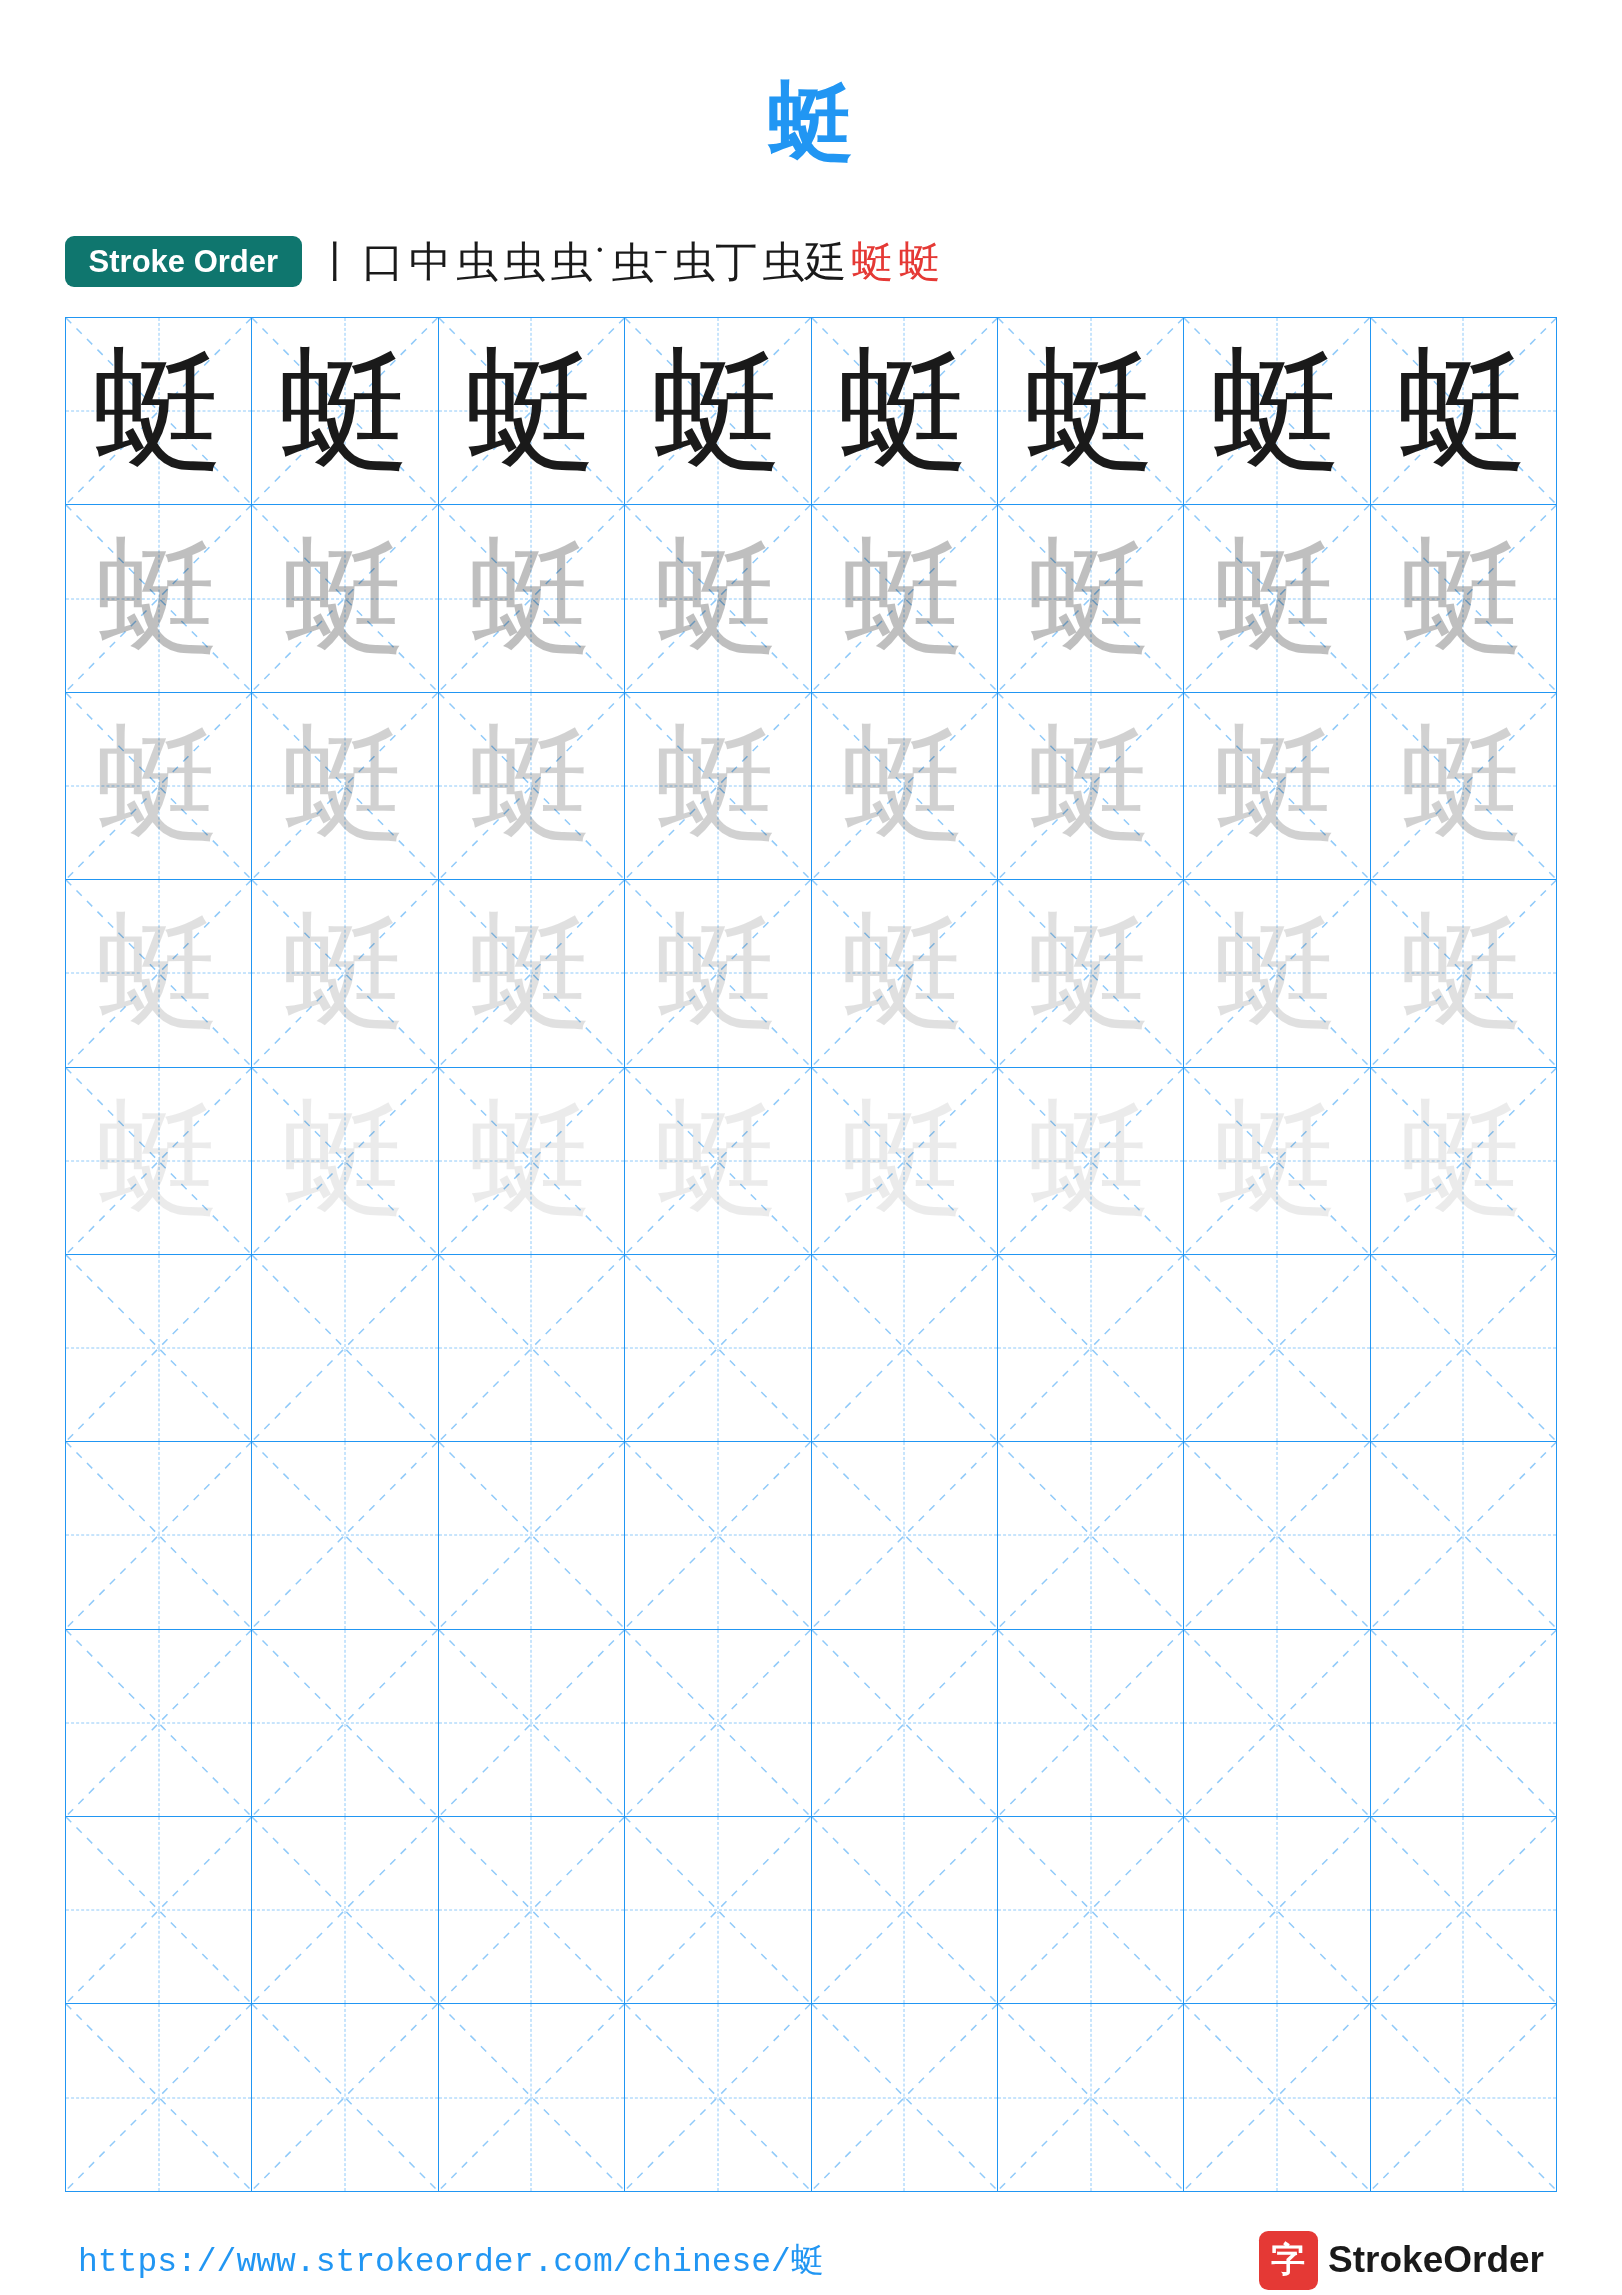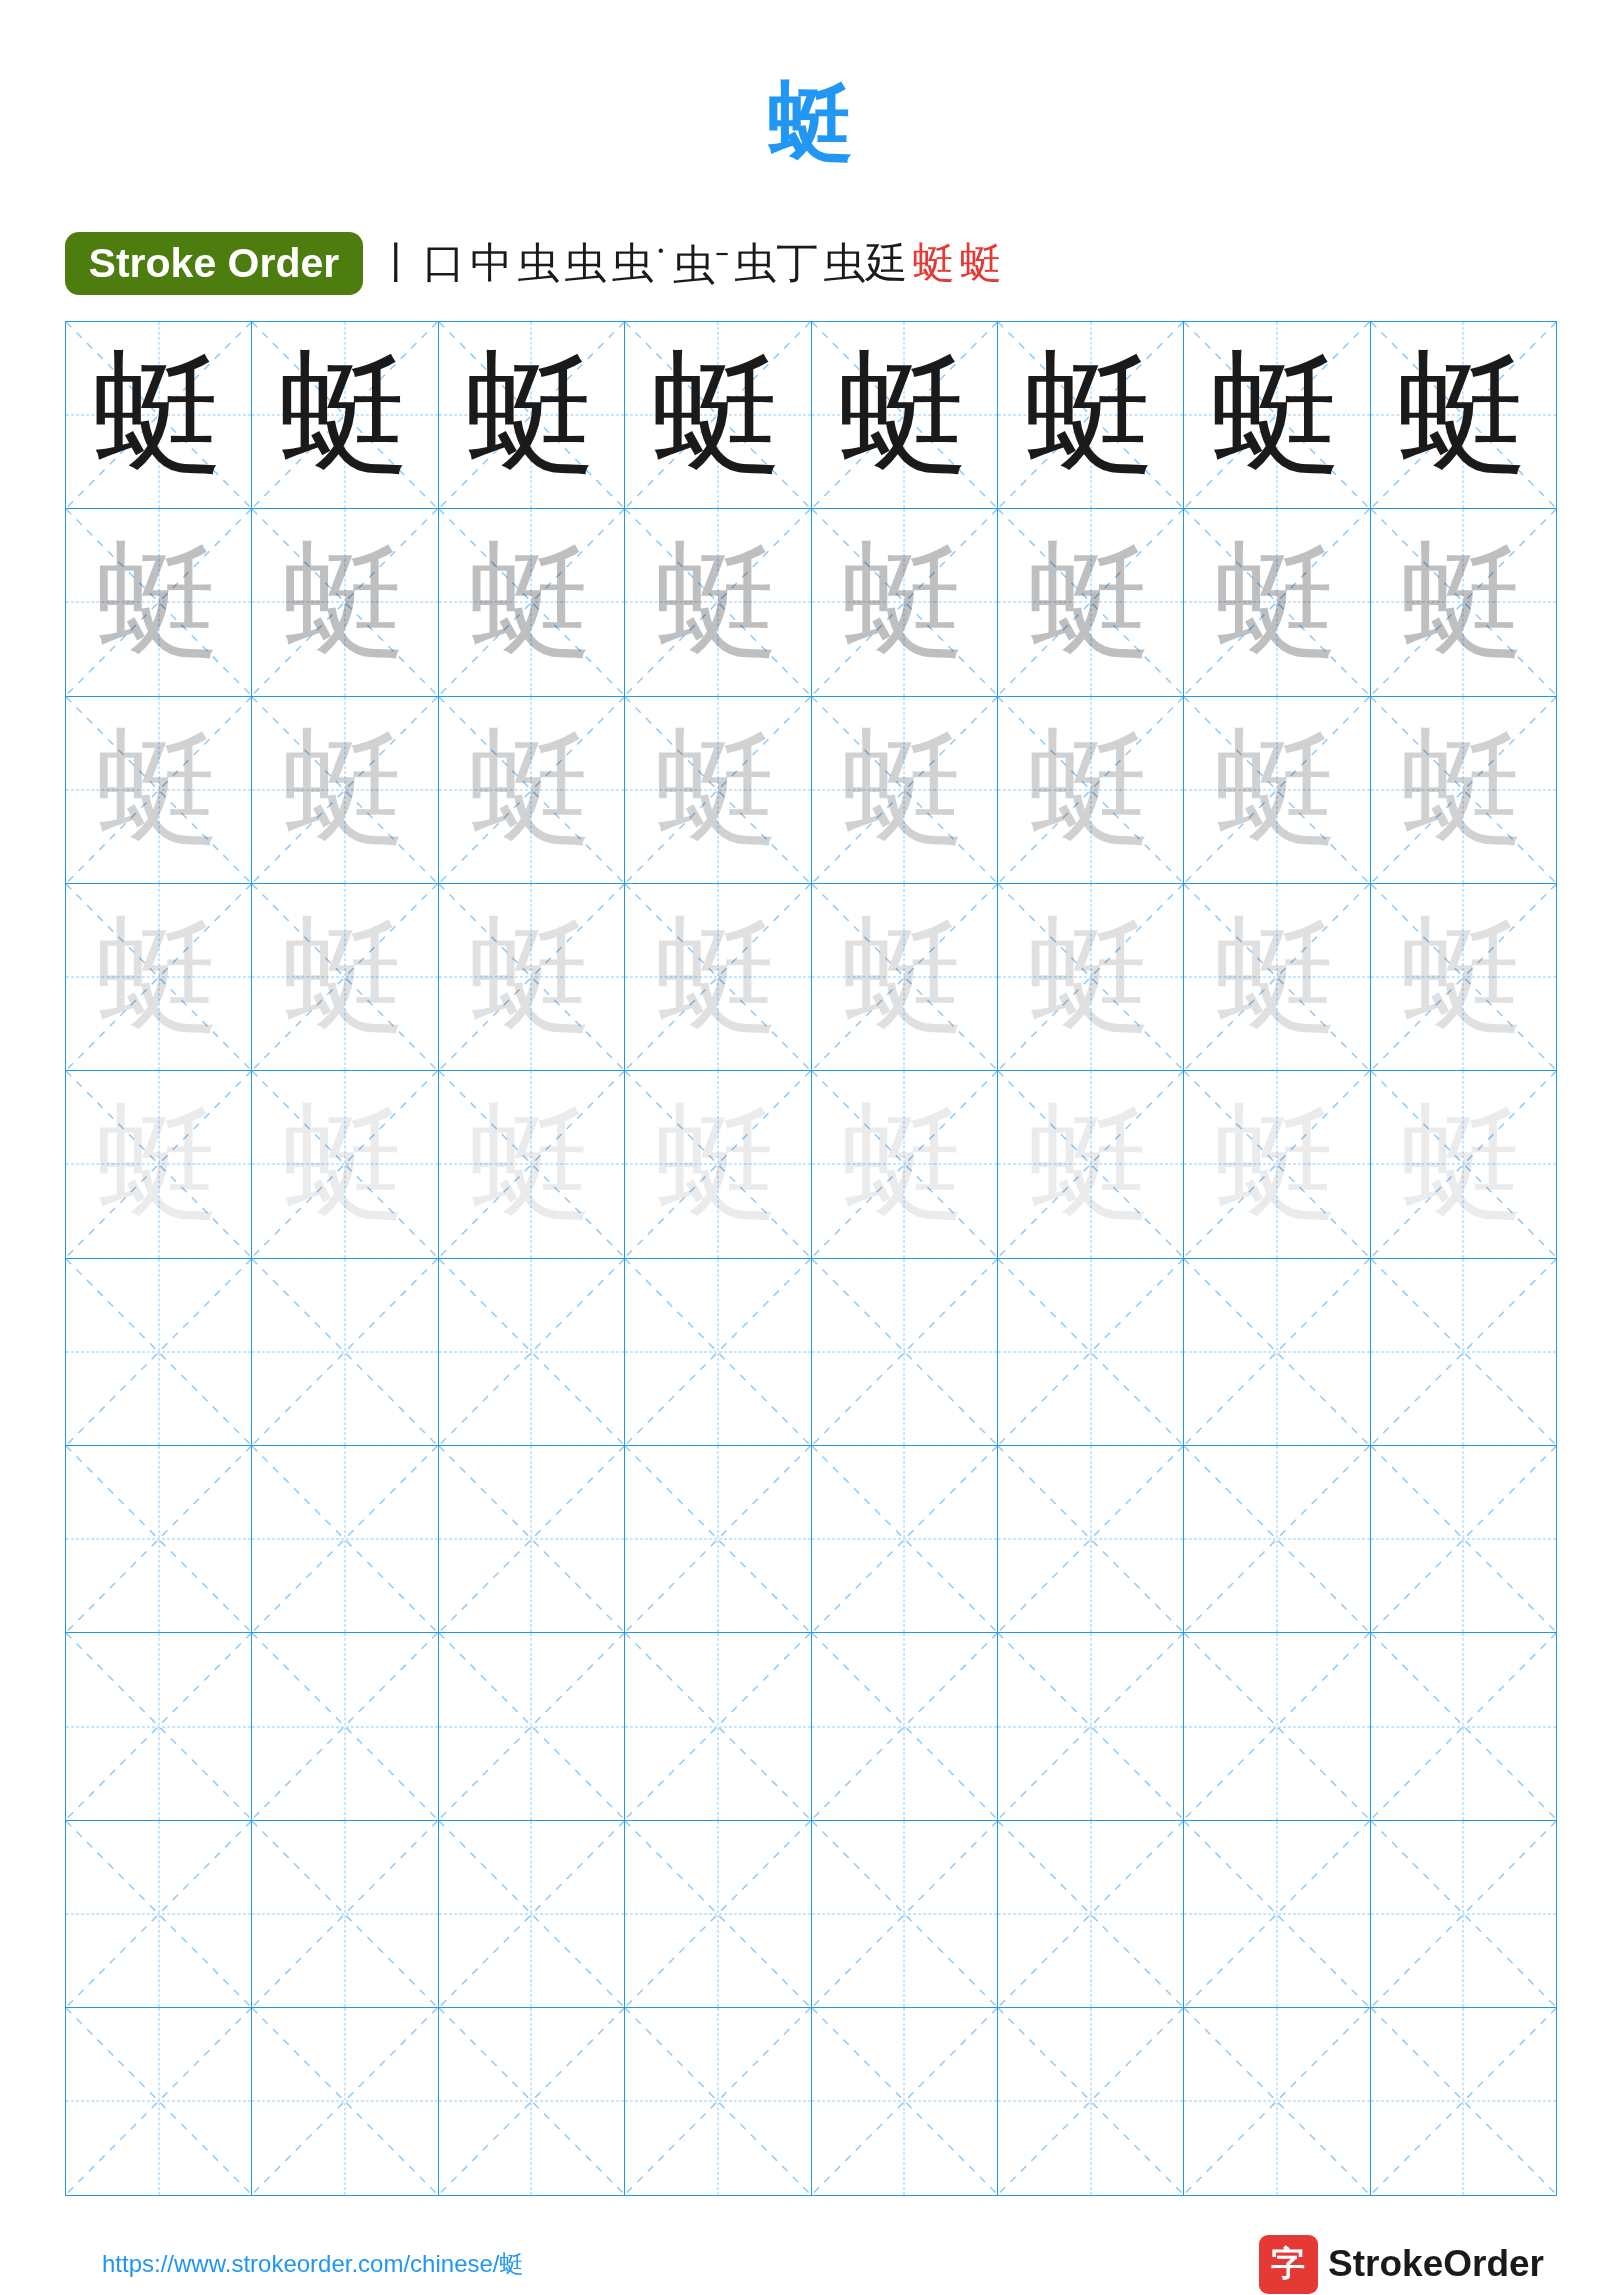--- a/index.html
+++ b/index.html
@@ -41,27 +41,27 @@
 
     .stroke-order-row {
       display: flex;
       align-items: center;
       width: 100%;
       margin-bottom: 26px;
       gap: 13px;
     }
 
     .stroke-order-badge {
-      background: #4d7c0f;
+      background: #0f766e;
       color: #fff;
       font-family: sans-serif;
-      font-size: 41px;
+      font-size: 31px;
       font-weight: bold;
       padding: 7.9px 23.6px;
-      border-radius: 14px;
+      border-radius: 9px;
       white-space: nowrap;
     }
 
     .stroke-steps {
       display: flex;
       align-items: center;
       gap: 5.2px;
       font-size: 42px;
       font-family: serif;
     }
@@ -170,24 +170,23 @@
       width: 100%;
       display: flex;
       justify-content: space-between;
       align-items: center;
       margin-top: 39px;
       padding: 0 13px;
     }
 
     .footer-url {
       color: #2196F3;
-      font-family: Liberation Sans, sans-serif;
-      font-size: 24px;
+      font-family: Liberation Mono, monospace;
+      font-size: 33px;
       text-decoration: none;
-      margin-left: 24px;
     }
 
     .footer-brand {
       display: flex;
       align-items: center;
       gap: 10.5px;
       font-family: sans-serif;
       font-size: 37px;
       font-weight: bold;
       color: #1a1a1a;

